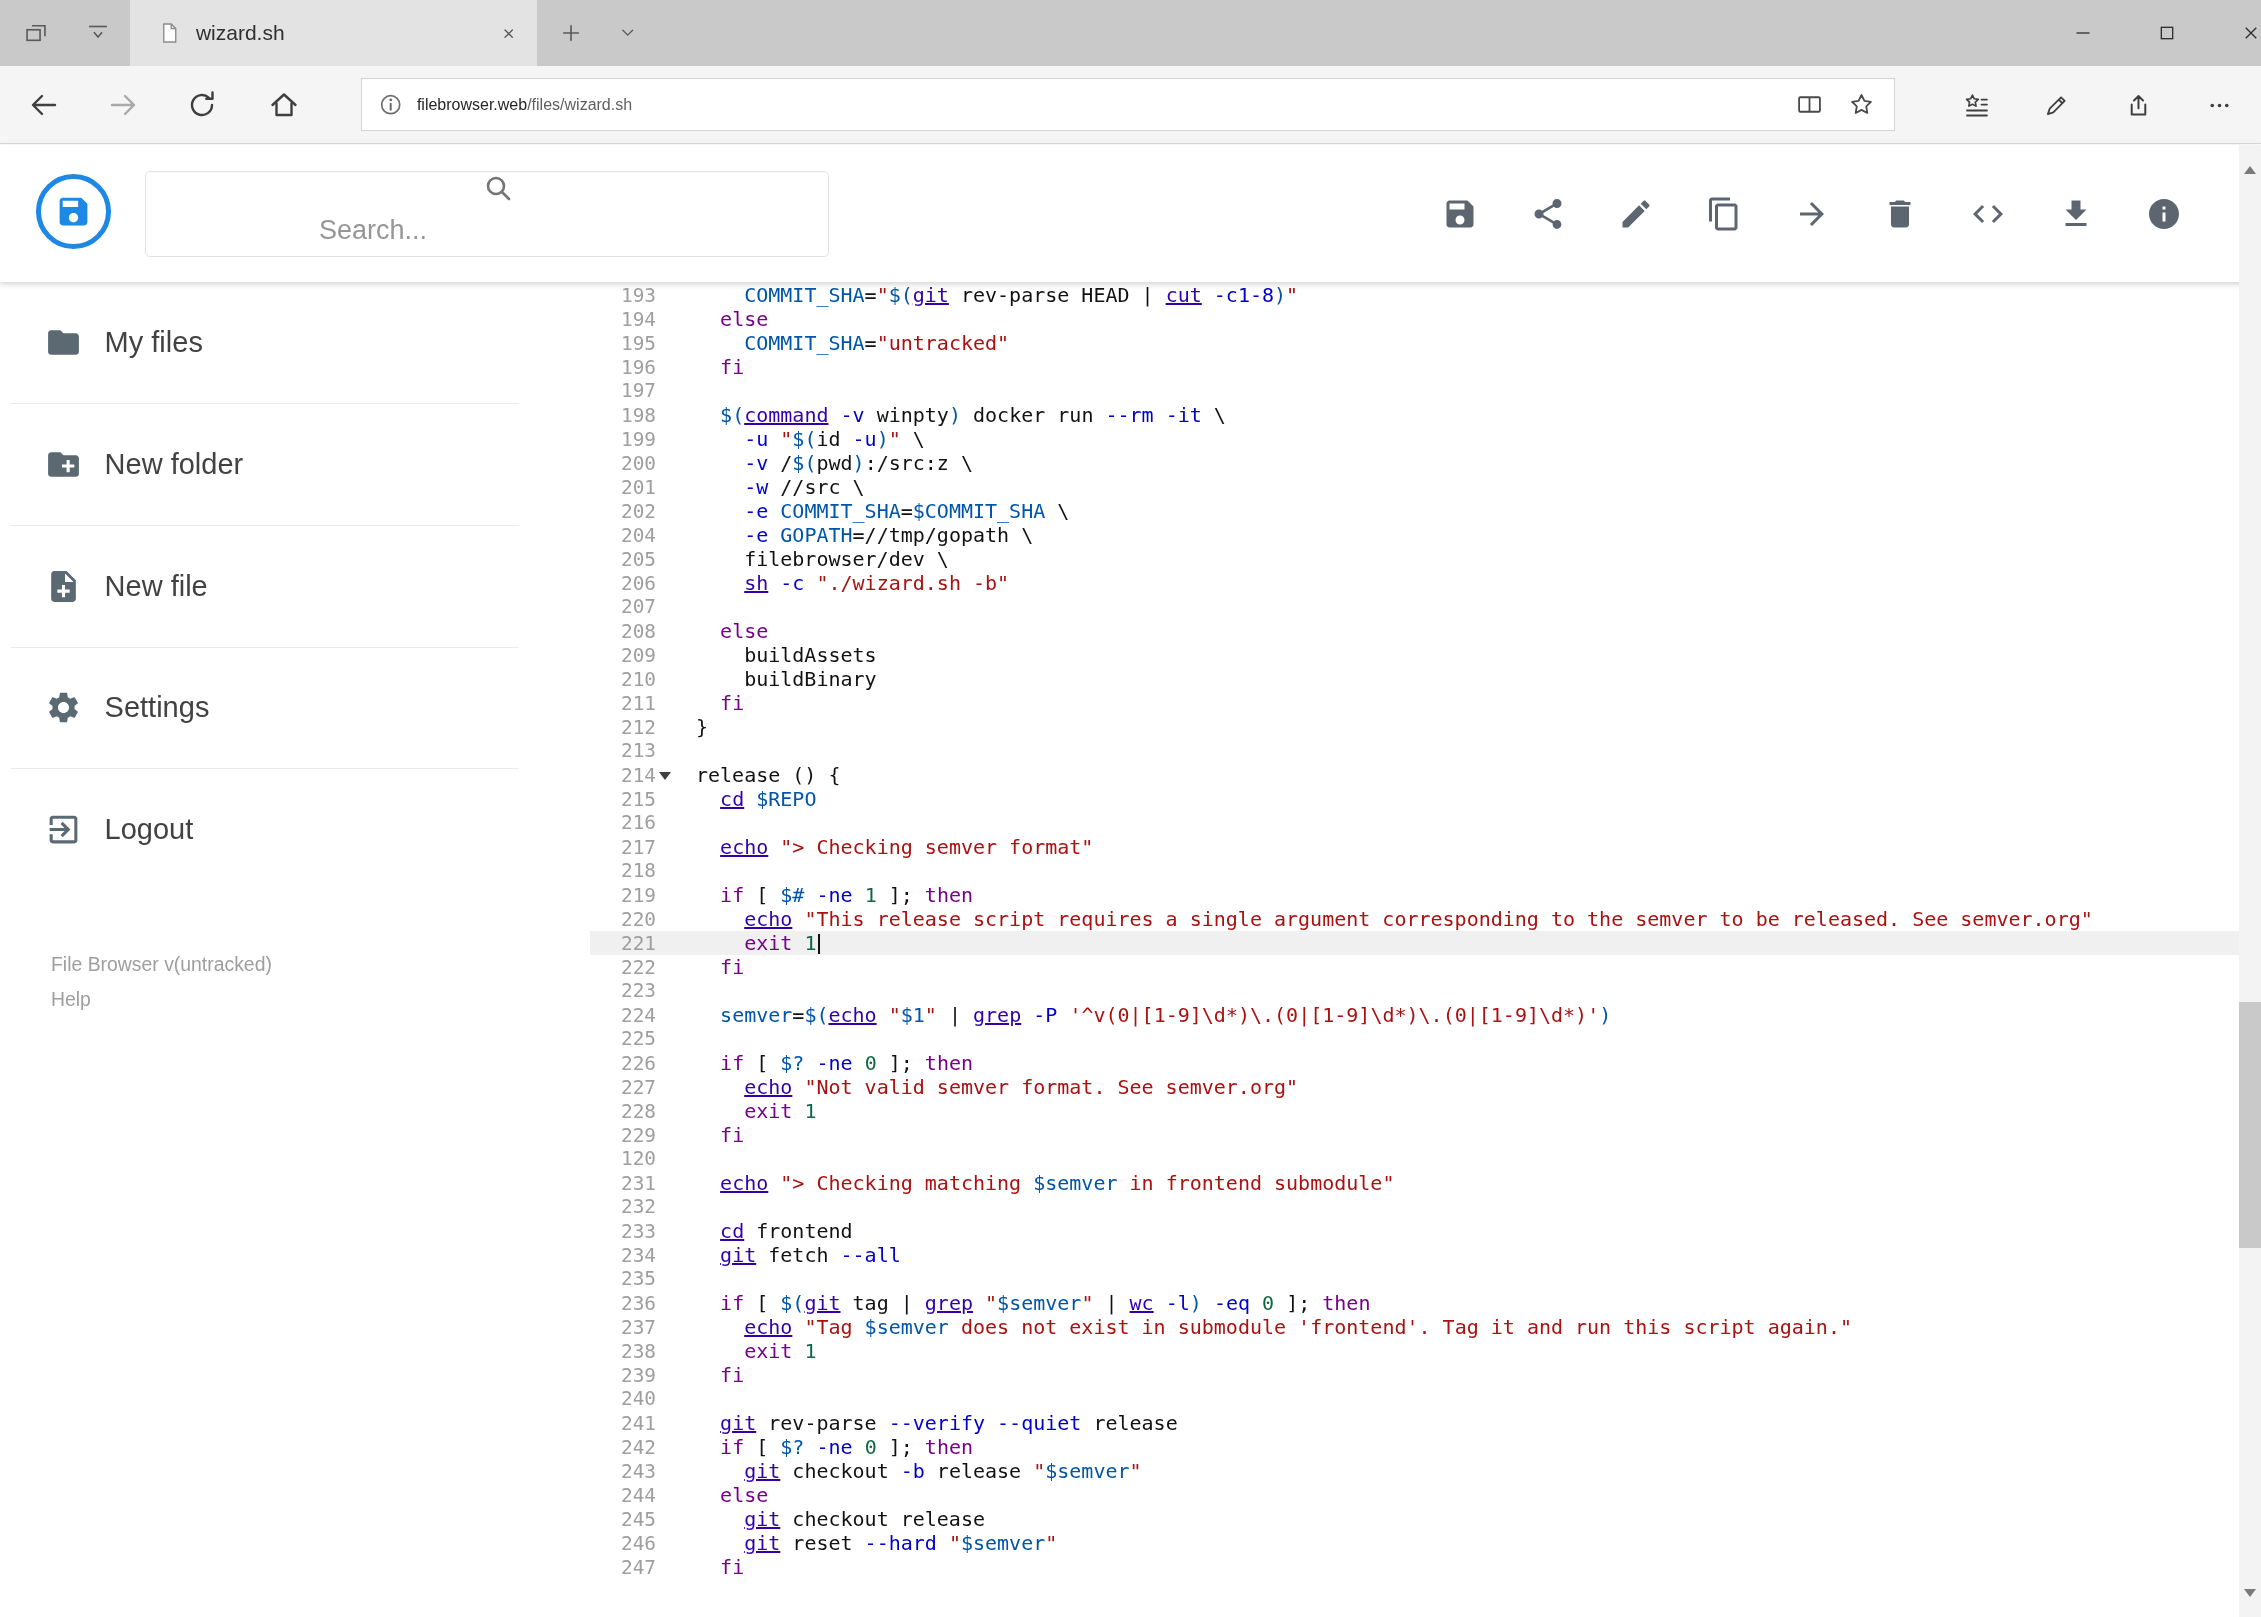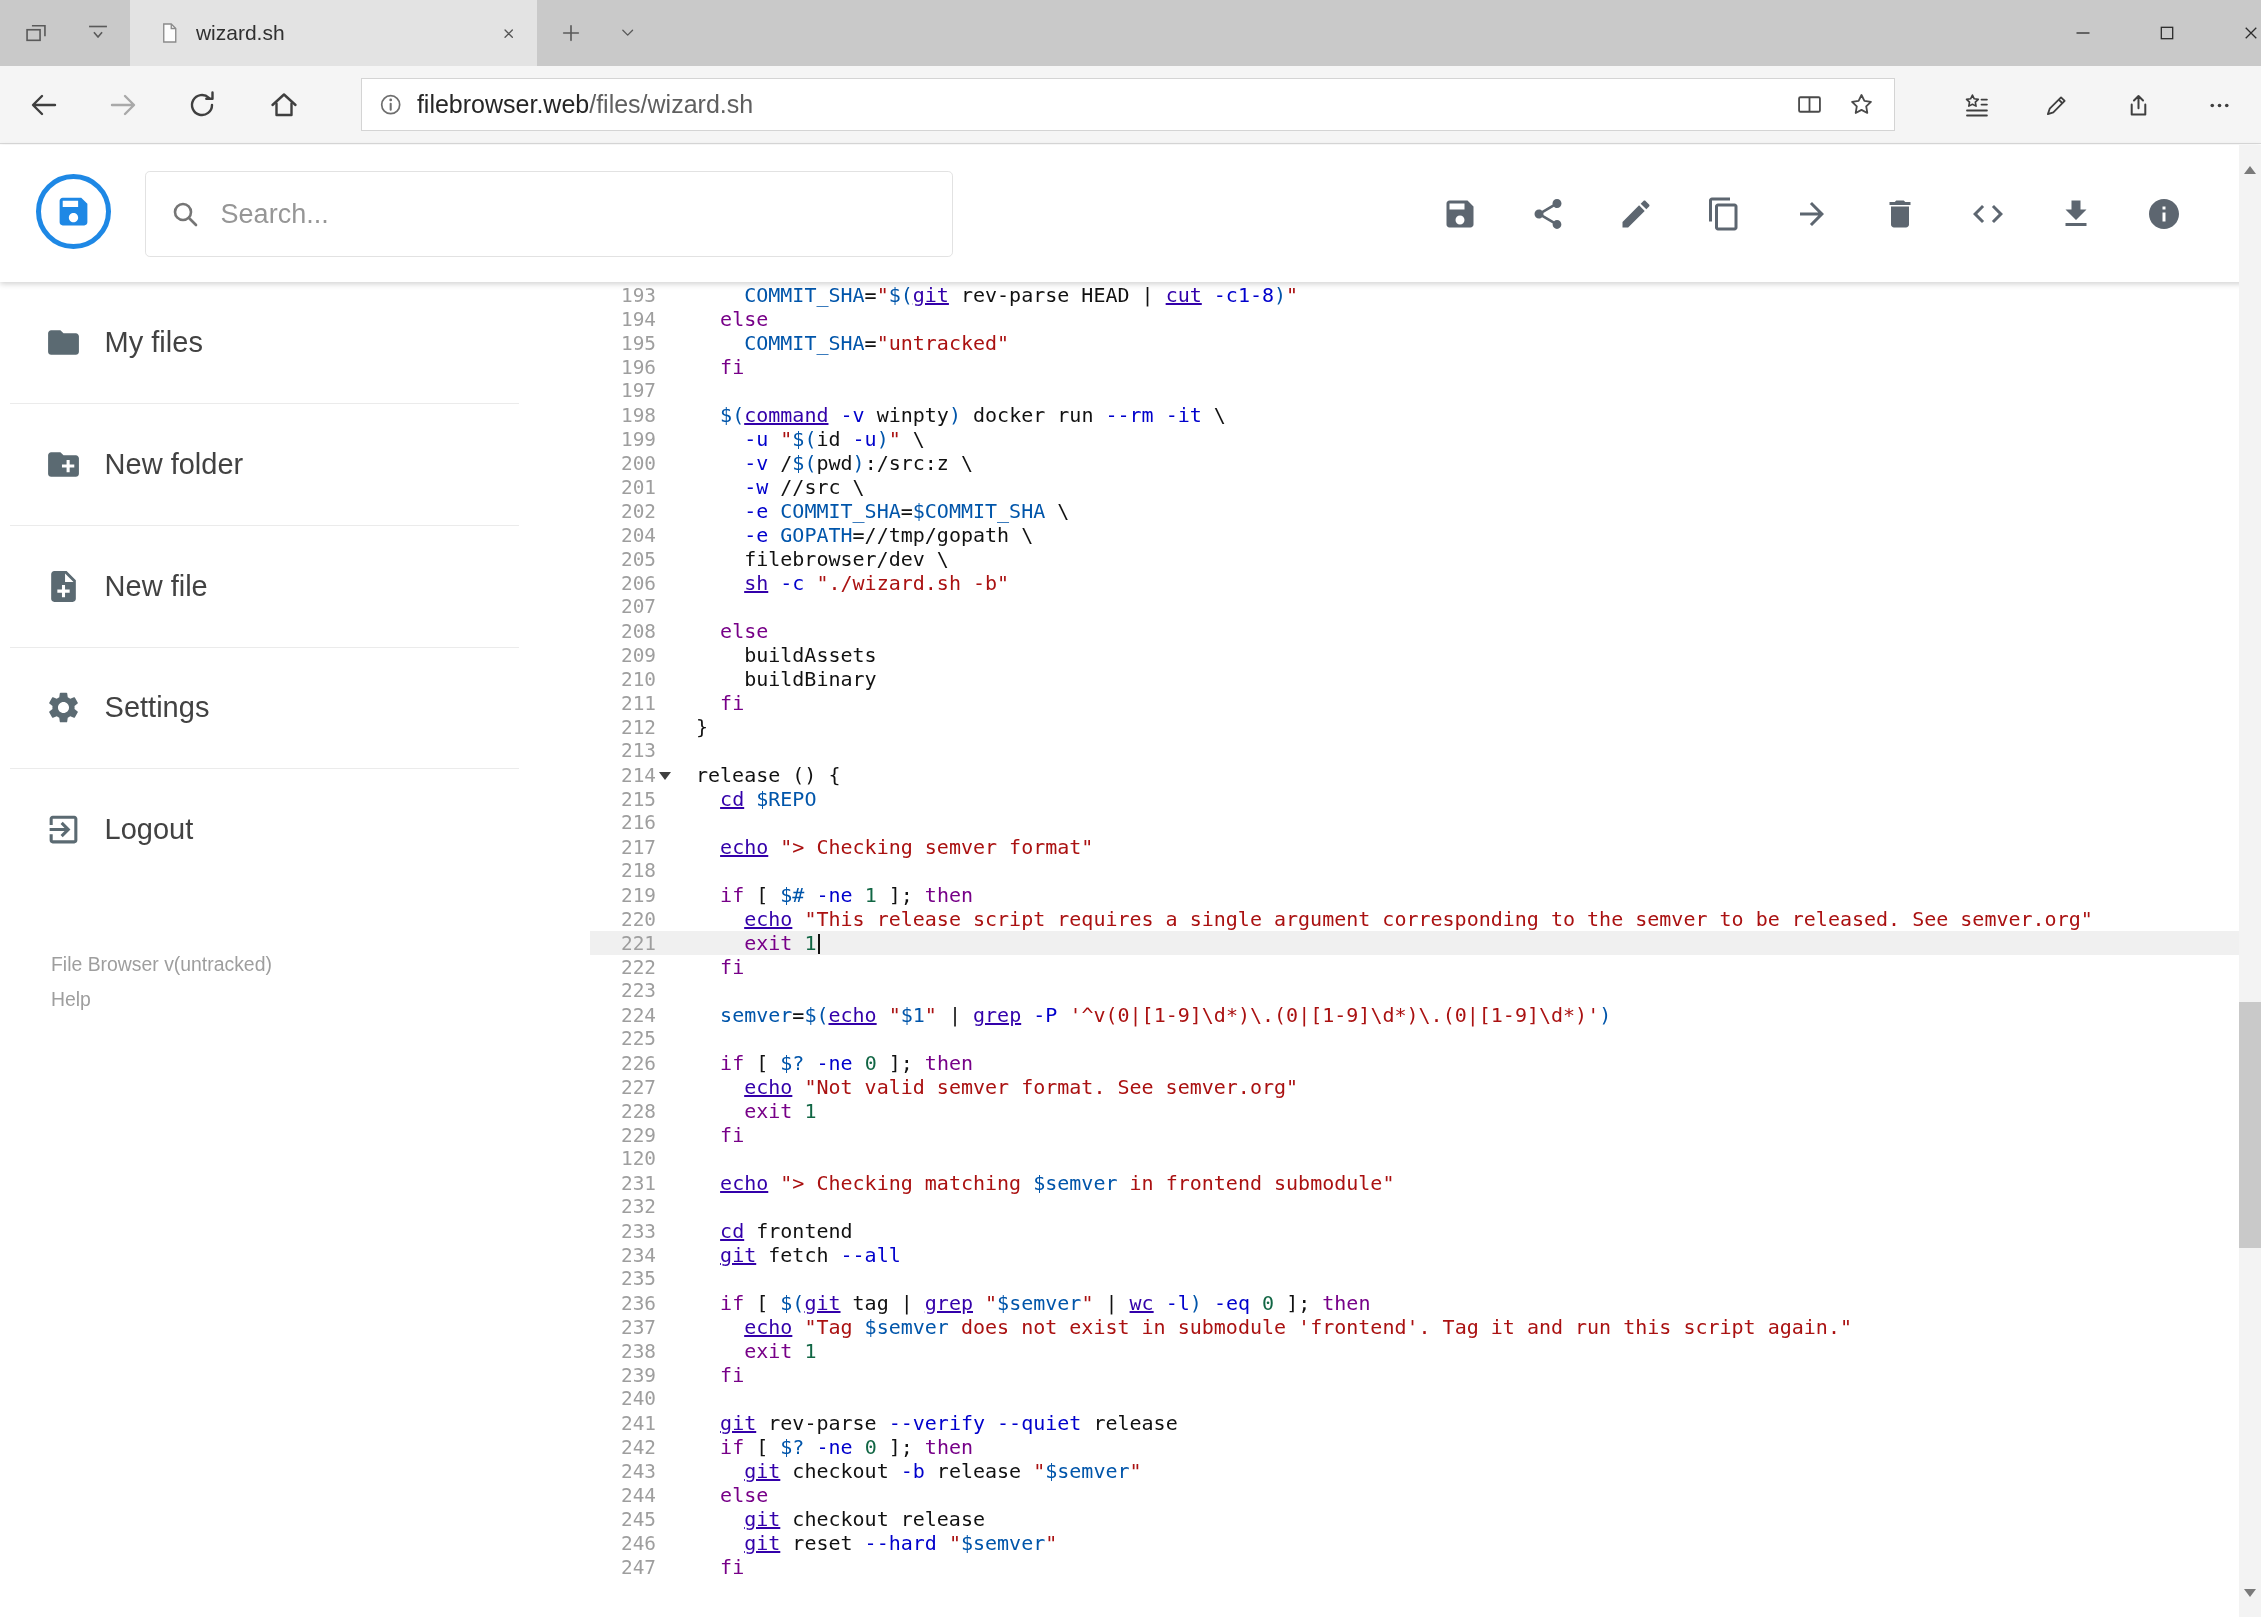--- a/index.html
+++ b/index.html
@@ -22,34 +22,34 @@
   .win-btn{width:84px;height:66px;display:flex;align-items:center;justify-content:center;color:#2c2c2c;}
   .win-btn .icon{width:26px;height:26px;}
 
   
   .navbar{position:absolute;top:66px;left:0;width:100%;height:78px;background:#f5f5f5;border-bottom:0.8px solid #d9d9d9;box-sizing:border-box;}
   .nav-btn{position:absolute;top:13px;width:52px;height:52px;display:flex;align-items:center;justify-content:center;color:#3f3f3f;}
   .nav-btn .icon{width:32px;height:32px;}
   .nav-btn.disabled{color:#a9a9a9;}
   .urlbox{position:absolute;left:361px;top:12px;width:1534px;height:53px;background:#fff;border:0.8px solid #d4d4d4;box-sizing:border-box;display:flex;align-items:center;}
   .url-info{width:27.4px;height:27.4px;margin-left:14.5px;color:#6e6e6e;flex:none;}
-  .url-text{margin-left:13px;font-size:25px;white-space:nowrap;}
+  .url-text{margin-left:13px;font-size:16px;white-space:nowrap;}
   .url-domain{color:#262626;}
   .url-path{color:#5f5f5f;}
   .url-right{margin-left:auto;display:flex;align-items:center;gap:22.6px;margin-right:18px;color:#4a4a4a;}
   .url-right .icon{width:29px;height:29px;}
 
   
   .appheader{position:absolute;top:145px;left:0;width:100%;height:137px;background:#fff;z-index:5;
              box-shadow:0 2.4px 5.7px rgba(0,0,0,.18);}
   .logo{position:absolute;left:36px;top:29px;width:65px;height:65px;border:5.7px solid #1e88e5;border-radius:50%;
         display:flex;align-items:center;justify-content:center;background:#fff;box-sizing:content-box;}
   .logo .icon{width:37px;height:37px;color:#1e88e5;}
-  .searchbox{position:absolute;left:145px;top:26px;width:808px;height:86px;border:1.6px solid #e2e2e2;border-radius:4.8px;
-             box-sizing:border-box;display:flex;align-items:center;background:#fff;}
+  .searchbox{position:absolute;left:145px;top:26px;width:684px;height:86px;border:1.6px solid #e2e2e2;border-radius:4.8px;
+             box-sizing:border-box;display:flex;align-items:center;background:#fff;flex-direction:column;}
   .searchbox .icon{width:32px;height:32px;margin-left:22.6px;color:#757575;flex:none;}
   .search-input{border:none;outline:none;margin-left:18px;font-size:27px;color:#444;flex:1;background:transparent;font-family:"Liberation Sans",sans-serif;}
   .search-input::placeholder{color:#969696;}
   .toolbar{position:absolute;right:69px;top:40px;display:flex;gap:31px;}
   .tool-btn{width:57px;height:57px;display:flex;align-items:center;justify-content:center;color:#5d6670;}
   .tool-btn .icon{width:36px;height:36px;}
 
   
   .sidebar{position:absolute;left:0;top:282px;width:521px;bottom:0;background:#fff;}
   .side-item{height:121px;display:flex;align-items:center;}

